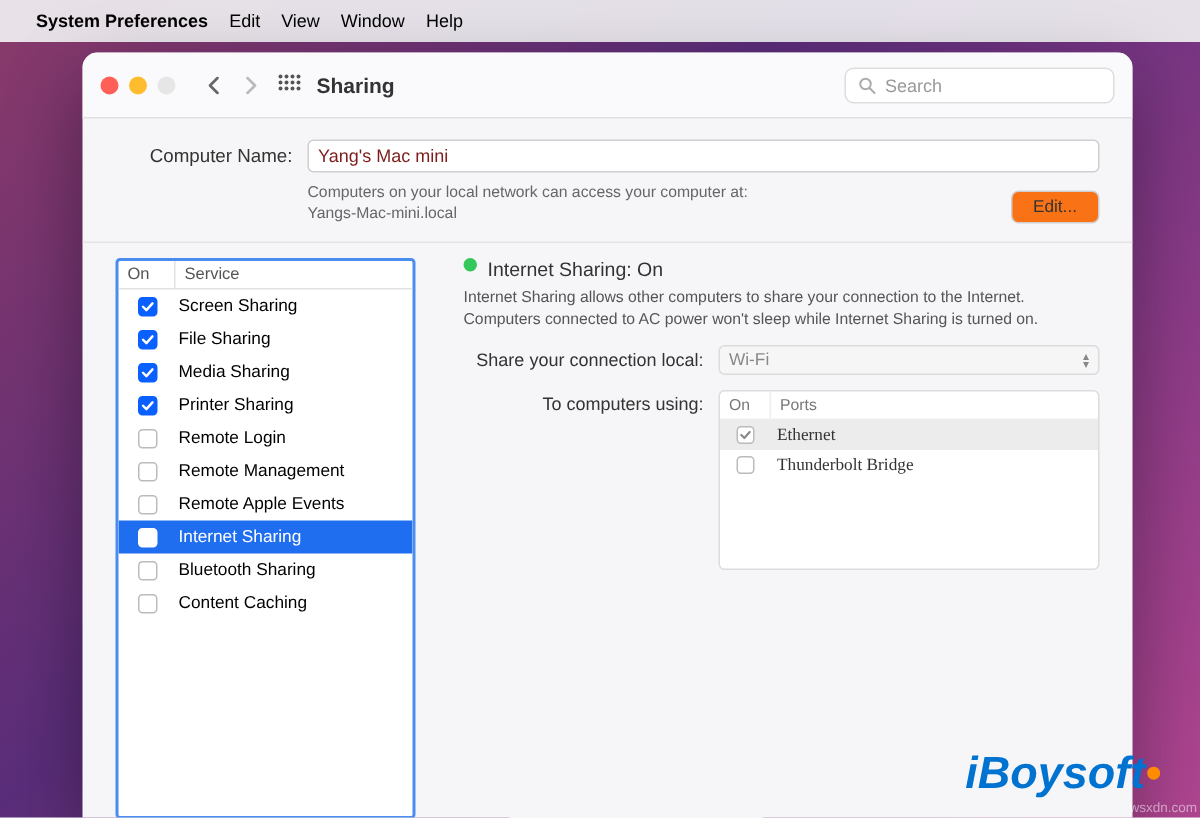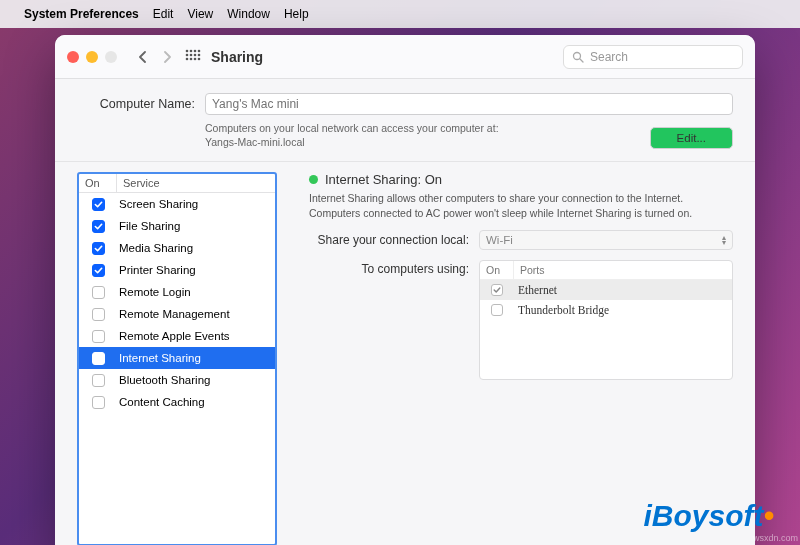--- a/index.html
+++ b/index.html
@@ -43,27 +43,27 @@
       display:flex; align-items:center; gap:6px;
       border: 1px solid #ddd; border-radius: 6px; background:#fff;
       height: 24px; width: 180px; padding: 0 8px; color:#999; font-size:12px;
     }
     
     .wbody { padding: 14px 22px 16px 22px; height: calc(100% - 44px); display:flex; flex-direction:column; }
     .compline { display:flex; align-items:center; margin-bottom: 6px; }
     .complabel { width: 128px; text-align:right; font-size:12.5px; color:#333; padding-right:10px;}
     .compinput {
       flex:1; height:22px; border:1px solid #cfcfd1; border-radius:4px;
-      background:#fff; font-size:12px; padding:0 6px; display:flex; align-items:center; color:#737373;
+      background:#fff; font-size:12px; padding:0 6px; display:flex; align-items:center; color:#7f1d1d;
     }
     .compsub { display:flex; align-items:flex-end; margin-bottom:10px;}
     .compsubtext { font-size:10.5px; color:#666; flex:1; line-height:1.35;}
     .editbtn {
-      border:1px solid #cfcfd1; background:#22c55e; border-radius:5px;
-      height:22px; padding:0 26px; font-size:11.5px; color:#333; margin-left:16px;
+      border:1px solid #cfcfd1; background:#f97316; border-radius:5px;
+      height:22px; padding:0 14px; font-size:11.5px; color:#333; margin-left:16px;
     }
     .divider { height:1px; background:#e4e4e6; margin: 2px -22px 10px -22px; }
     .columns { display:flex; gap:32px; flex:1; min-height:0; }
     
     .svcwrap { width: 200px; border:2px solid #4a8def; border-radius:3px; background:#fff; overflow:hidden;}
     .svchead { display:flex; font-size:11px; color:#555; border-bottom:1px solid #e2e2e4; }
     .svchead .c1 { width:38px; padding:3px 6px; border-right:1px solid #e2e2e4;}
     .svchead .c2 { flex:1; padding:3px 6px;}
     .svcrow { display:flex; align-items:center; font-size:11.5px; height:22px; }
     .svcrow .c1 { width:38px; display:flex; justify-content:center; }
@@ -71,21 +71,21 @@
     .svcrow.sel { background:#1f6ef0; color:#fff; }
     .svcrow.sel .cb { border-color:#fff; }
     .cb {
       width:13px; height:13px; border:1px solid #bbb; border-radius:3px;
       display:flex; align-items:center; justify-content:center; background:#fff;
     }
     .cb.on { background:#0a60ff; border-color:#0a60ff; color:#fff; }
     .cb svg { width:9px; height:9px; }
     
     .right { flex:1; font-size:11.5px; color:#333; }
-    .statusline { display:flex; align-items:center; gap:7px; font-size:13px; margin-bottom:4px;}
+    .statusline { display:flex; gap:7px; font-size:13px; margin-bottom:4px;}
     .statusdot { width:9px; height:9px; border-radius:50%; background:#34c759; }
     .desc { font-size:10.5px; color:#555; line-height:1.35; margin-bottom:10px; }
     .formrow { display:flex; align-items:center; margin-bottom:10px; }
     .formrow .flab { width:170px; text-align:right; font-size:12px; color:#333; padding-right:10px;}
     .select {
       flex:1; height:20px; border:1px solid #dcdcde; border-radius:4px; background:#f6f6f6;
       display:flex; align-items:center; justify-content:space-between; padding:0 6px;
       font-size:11.5px; color:#888;
     }
     .select .caret { color:#888; display:flex; flex-direction:column; line-height:5px; font-size:8px;}

